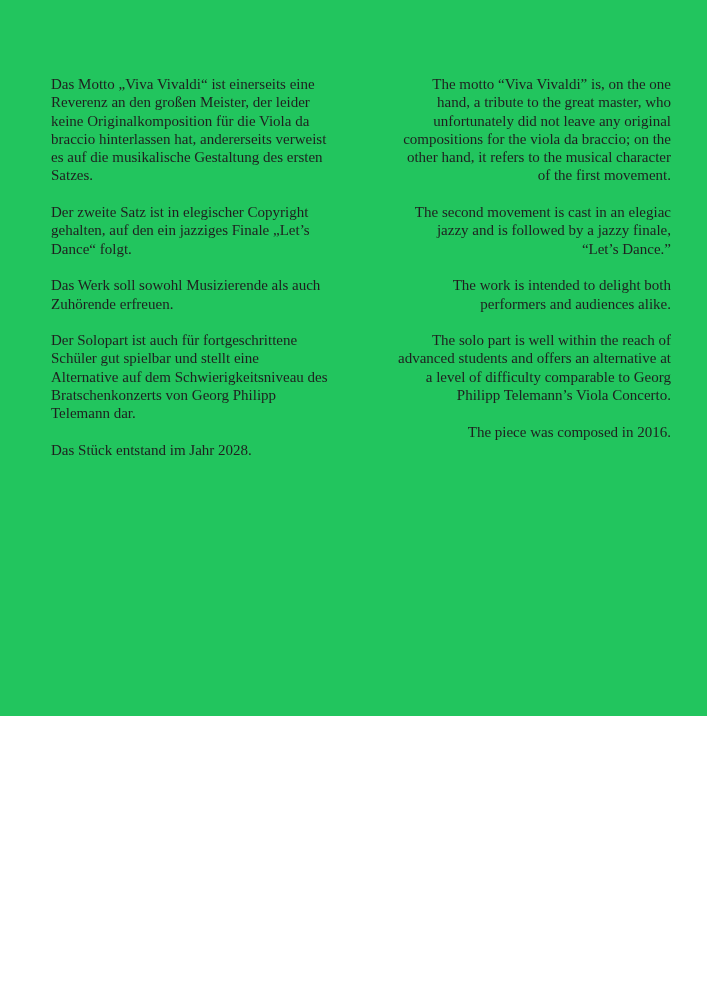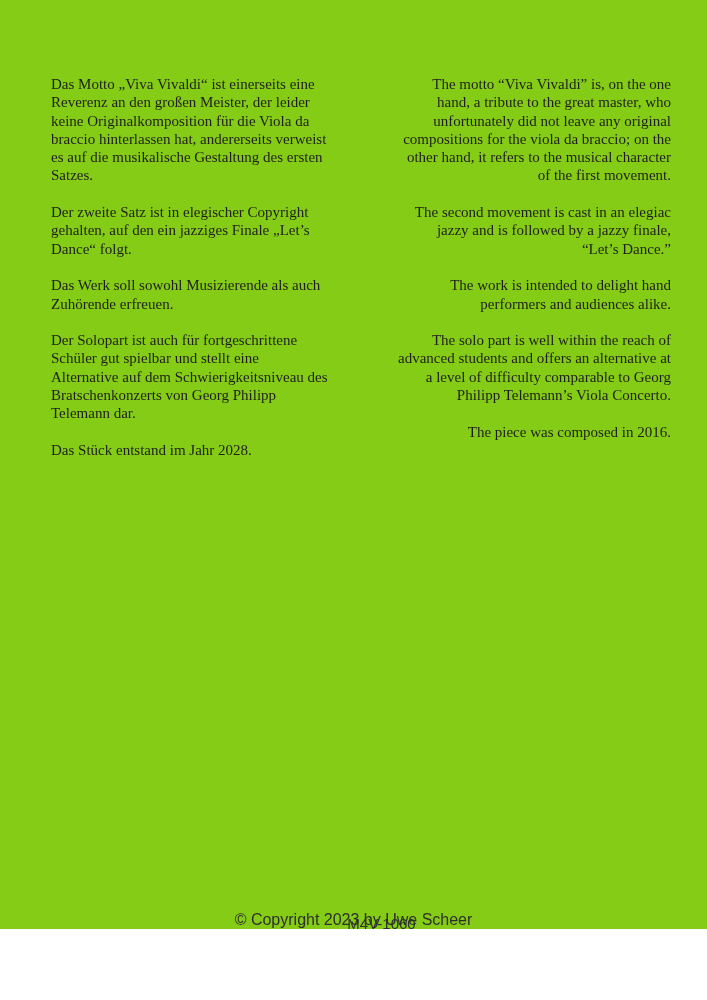--- a/index.html
+++ b/index.html
@@ -3,22 +3,22 @@
 <meta charset="utf-8">
 <style>
   html, body {
     margin: 0;
     padding: 0;
     background: #ffffff;
   }
   .page {
     position: relative;
     width: 707px;
-    height: 929px;
-    background: #84cc16;
+    height: 716px;
+    background: #22c55e;
     overflow: hidden;
     font-family: "Liberation Serif", serif;
   }
   .col {
     position: absolute;
     top: 75px;
     font-size: 15px;
     line-height: 18.3px;
     color: #1f1f1f;
   }
@@ -76,21 +76,21 @@
   <div class="col col-right" lang="en">
     <p>The motto “Viva Vivaldi” is, on the one
 hand, a tribute to the great master, who
 unfortunately did not leave any original
 compositions for the viola da braccio; on the
 other hand, it refers to the musical character
 of the first movement.</p>
     <p>The second movement is cast in an elegiac
 jazzy and is followed by a jazzy finale,
 “Let’s Dance.”</p>
-    <p>The work is intended to delight hand
+    <p>The work is intended to delight both
 performers and audiences alike.</p>
     <p>The solo part is well within the reach of
 advanced students and offers an alternative at
 a level of difficulty comparable to Georg
 Philipp Telemann’s Viola Concerto.</p>
     <p>The piece was composed in 2016.</p>
   </div>
 
   <div class="footer-id">M4V-1060</div>
 

